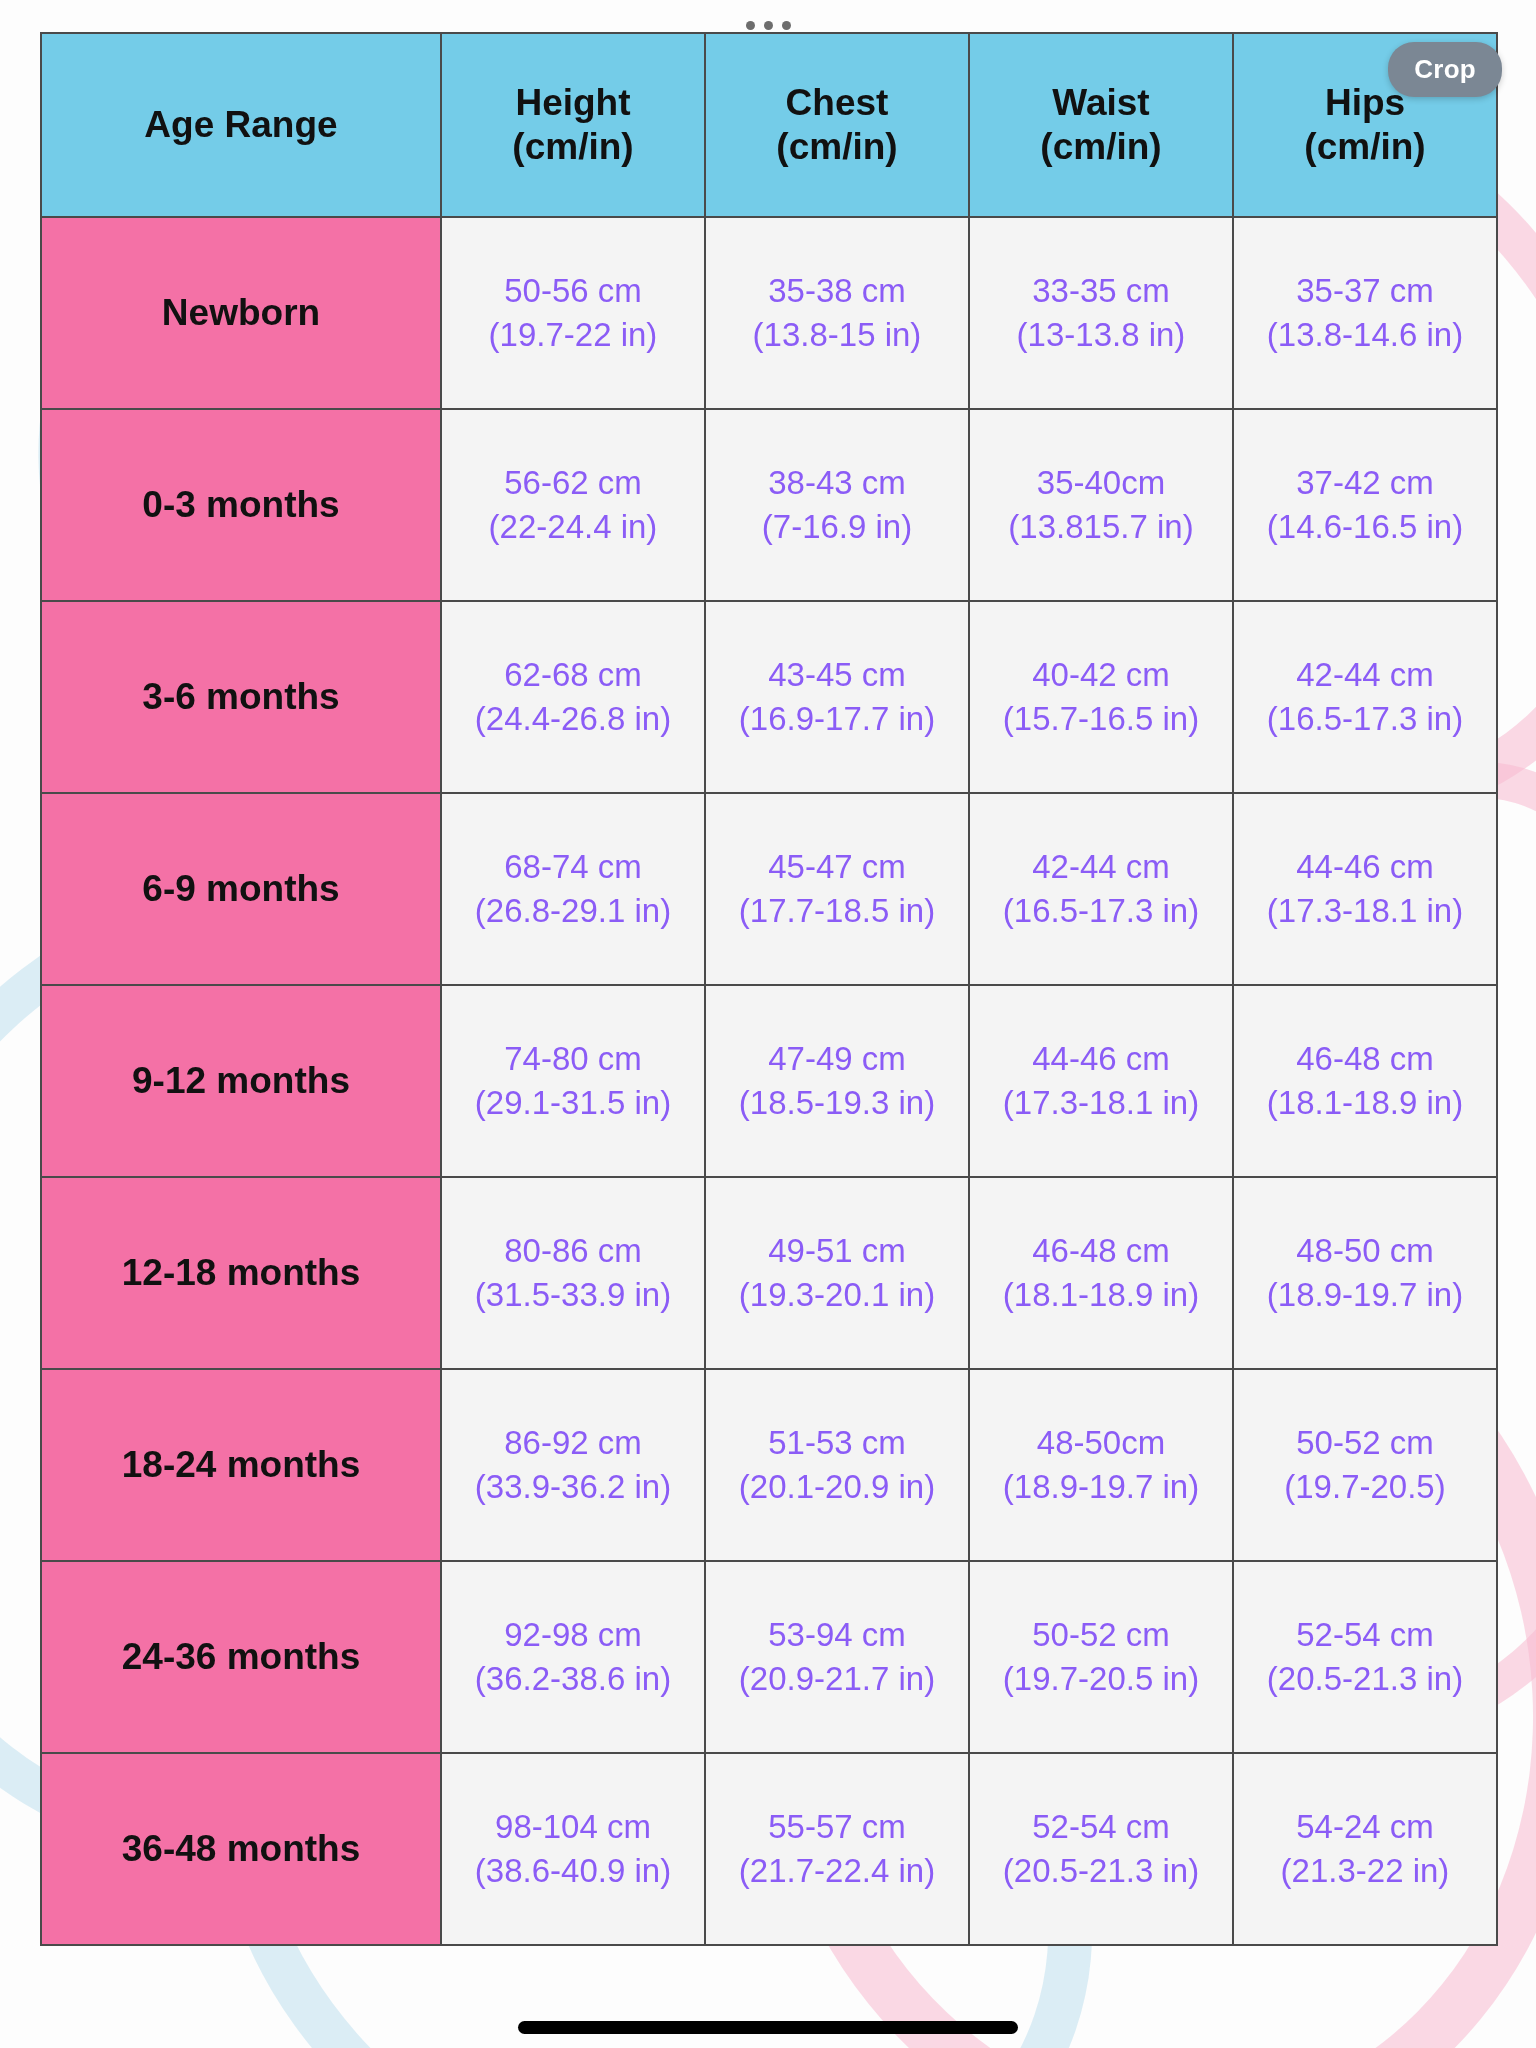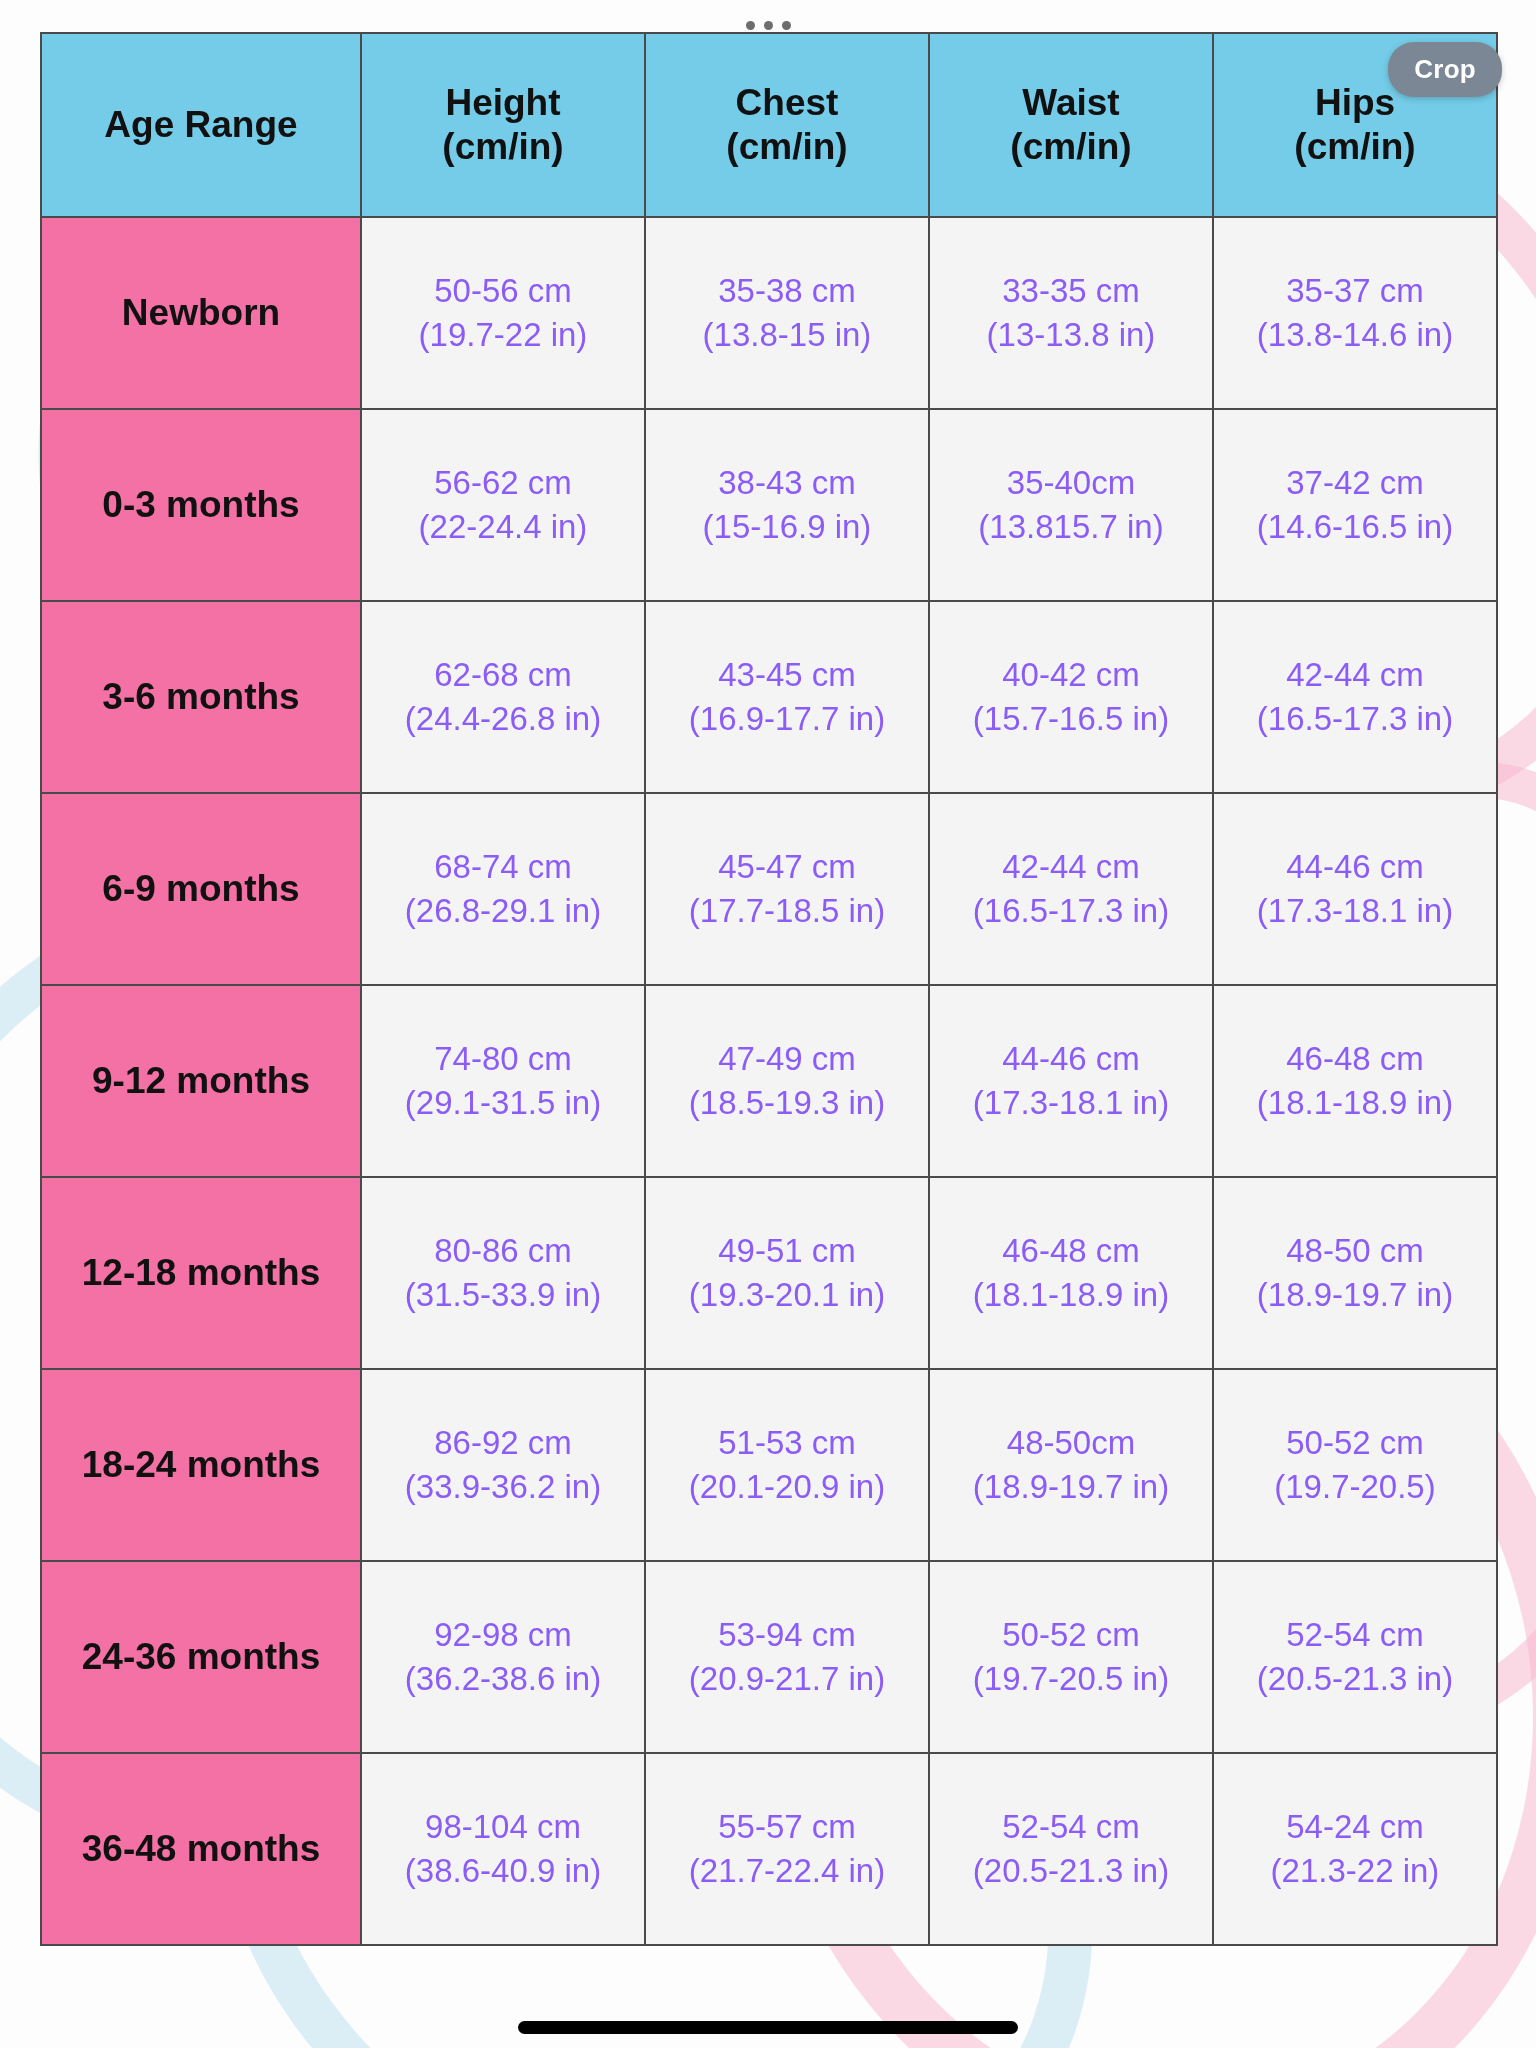--- a/index.html
+++ b/index.html
@@ -102,21 +102,21 @@
     background: #74cce8;
     color: #111111;
     font-size: 37px;
     font-weight: bold;
     line-height: 1.18;
     padding: 22px 6px;
     height: 184px;
     box-sizing: border-box;
   }
   table#size-chart thead th.col-age {
-    width: 320px;
+    width: 400px;
     margin-left: 16px;
   }
   td.age-cell {
     background: #f471a6;
     color: #111111;
     font-size: 37px;
     font-weight: bold;
     padding: 10px 16px;
     height: 192px;
     box-sizing: border-box;
@@ -218,21 +218,21 @@
       </tr>
 
       <tr>
         <td class="age-cell">0-3 months</td>
         <td class="measure-cell">
           <span>56-62 cm</span>
           <span class="line2">(22-24.4 in)</span>
         </td>
         <td class="measure-cell">
           <span>38-43 cm</span>
-          <span class="line2">(15-16.9 in)</span>
+          <span class="line2">(7-16.9 in)</span>
         </td>
         <td class="measure-cell">
           <span>35-40cm</span>
           <span class="line2">(13.815.7 in)</span>
         </td>
         <td class="measure-cell">
           <span>37-42 cm</span>
           <span class="line2">(14.6-16.5 in)</span>
         </td>
       </tr>

